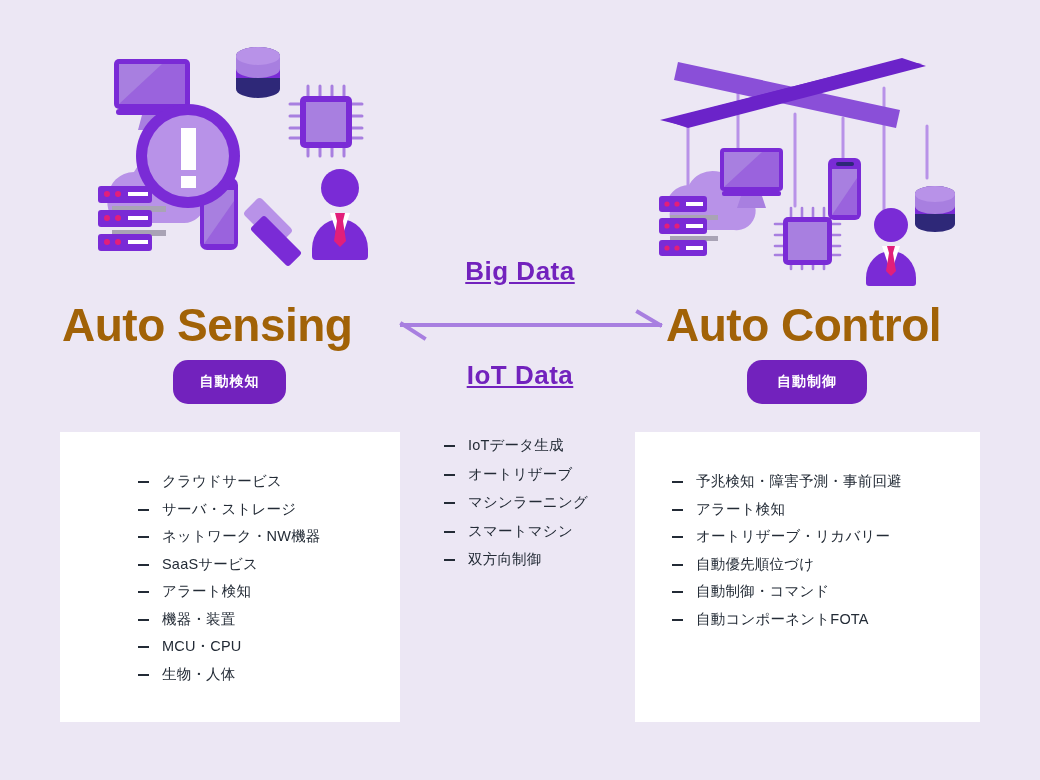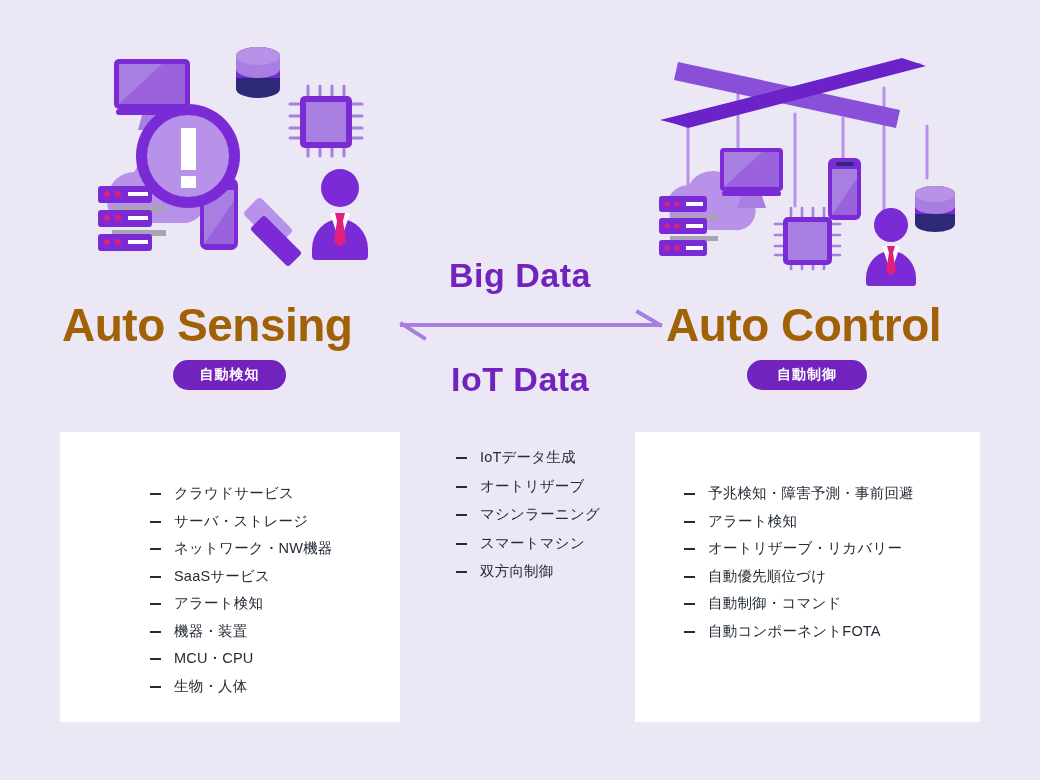--- a/index.html
+++ b/index.html
@@ -19,62 +19,63 @@
     font-weight:bold;
     letter-spacing:-0.5px;
     color:#a16207;
     white-space:nowrap;
   }
   #title-left{left:62px;top:298px;}
   #title-right{left:650px;top:298px;margin-left:16px;}
 
   .badge{
     position:absolute;
-    height:30px;
+    height:44px;
     border-radius:15px;
     background:#7222bd;
     color:#ffffff;
     font-size:14px;
     font-weight:bold;
     display:flex;
     align-items:center;
     justify-content:center;
     letter-spacing:1px;
   }
   #badge-left{left:173px;top:360px;width:113px;}
   #badge-right{left:747px;top:360px;width:120px;}
 
   
   .center-label{
     position:absolute;
     color:#7222bd;
-    font-size:34px;
+    font-size:26px;
     font-weight:bold;
     letter-spacing:0.5px;
     white-space:nowrap;
     text-align:center;
     width:260px;
+    text-decoration:underline;
   }
   #label-big{left:390px;top:256px;}
   #label-iot{left:390px;top:360px;}
 
   
   .arrow-wrap{position:absolute;left:398px;top:308px;width:266px;height:34px;}
 
   
   .card{
     position:absolute;
     background:#ffffff;
   }
   #card-left{left:60px;top:432px;width:340px;height:290px;}
   #card-right{left:635px;top:432px;width:345px;height:290px;}
 
   .list{
     position:absolute;
-    margin:16px;padding:0;
+    margin:4px;padding:0;
     list-style:none;
   }
   #list-left{left:134px;top:470px;}
   #list-center{left:440px;top:434px;}
   #list-right{left:668px;top:470px;}
 
   .list li{
     display:flex;
     align-items:flex-start;
     color:#232b36;

